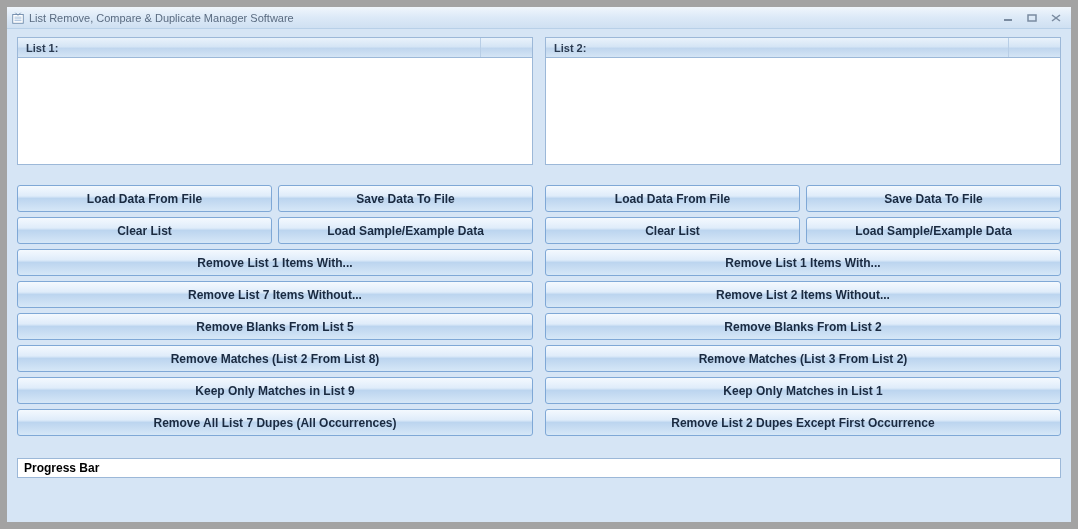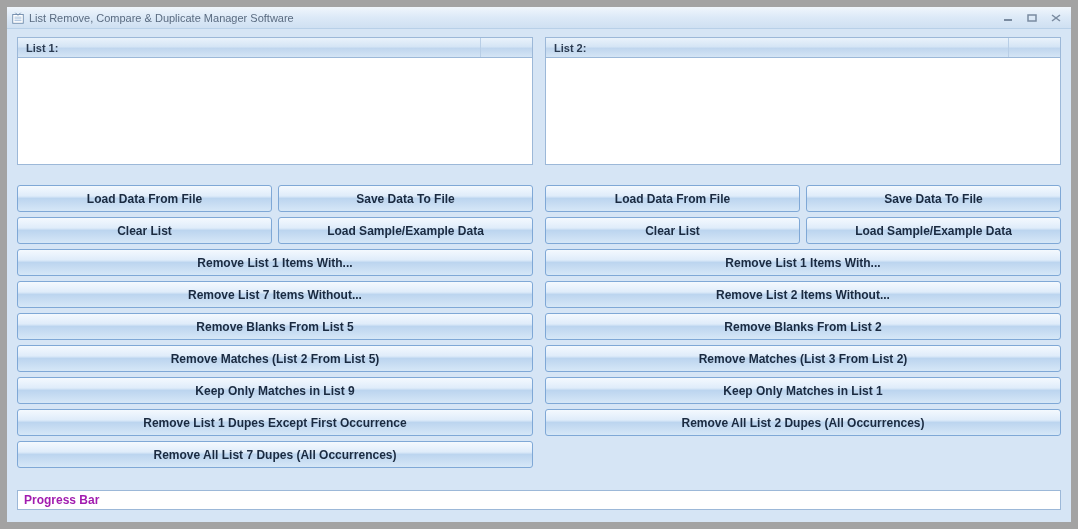--- a/index.html
+++ b/index.html
@@ -98,21 +98,21 @@
     cursor: default;
     font-family: Tahoma, Arial, sans-serif;
   }
   .progress {
     height: 20px;
     background: #fff;
     border: 1px solid #9cb8d8;
     padding: 2px 6px;
     display:flex; align-items:center;
     font-weight: bold;
-    color: #a21caf;
+    color: #000000;
     margin-top: 2px;
     font-size: 12px;
   }
 </style>
 </head>
 <body>
 
 <div class="window">
   <div class="titlebar">
     <span class="icon">
@@ -168,41 +168,40 @@
           <div class="btn">Load Data From File</div>
           <div class="btn">Save Data To File</div>
         </div>
         <div class="btnrow2">
           <div class="btn">Clear List</div>
           <div class="btn">Load Sample/Example Data</div>
         </div>
         <div class="btn">Remove List 1 Items With...</div>
         <div class="btn">Remove List 7 Items Without...</div>
         <div class="btn">Remove Blanks From List 5</div>
-        <div class="btn">Remove Matches (List 2 From List 5)</div>
+        <div class="btn">Remove Matches (List 2 From List 8)</div>
         <div class="btn">Keep Only Matches in List 9</div>
-        <div class="btn">Remove List 1 Dupes Except First Occurrence</div>
         <div class="btn">Remove All List 7 Dupes (All Occurrences)</div>
       </div>
 
       <div class="col">
         <div class="btnrow2">
           <div class="btn">Load Data From File</div>
           <div class="btn">Save Data To File</div>
         </div>
         <div class="btnrow2">
           <div class="btn">Clear List</div>
           <div class="btn">Load Sample/Example Data</div>
         </div>
         <div class="btn">Remove List 1 Items With...</div>
         <div class="btn">Remove List 2 Items Without...</div>
         <div class="btn">Remove Blanks From List 2</div>
         <div class="btn">Remove Matches (List 3 From List 2)</div>
         <div class="btn">Keep Only Matches in List 1</div>
-        <div class="btn">Remove All List 2 Dupes (All Occurrences)</div>
+        <div class="btn">Remove List 2 Dupes Except First Occurrence</div>
       </div>
     </div>
 
     <div class="progress">
       <span>Progress Bar</span>
     </div>
 
   </div>
 </div>
 

